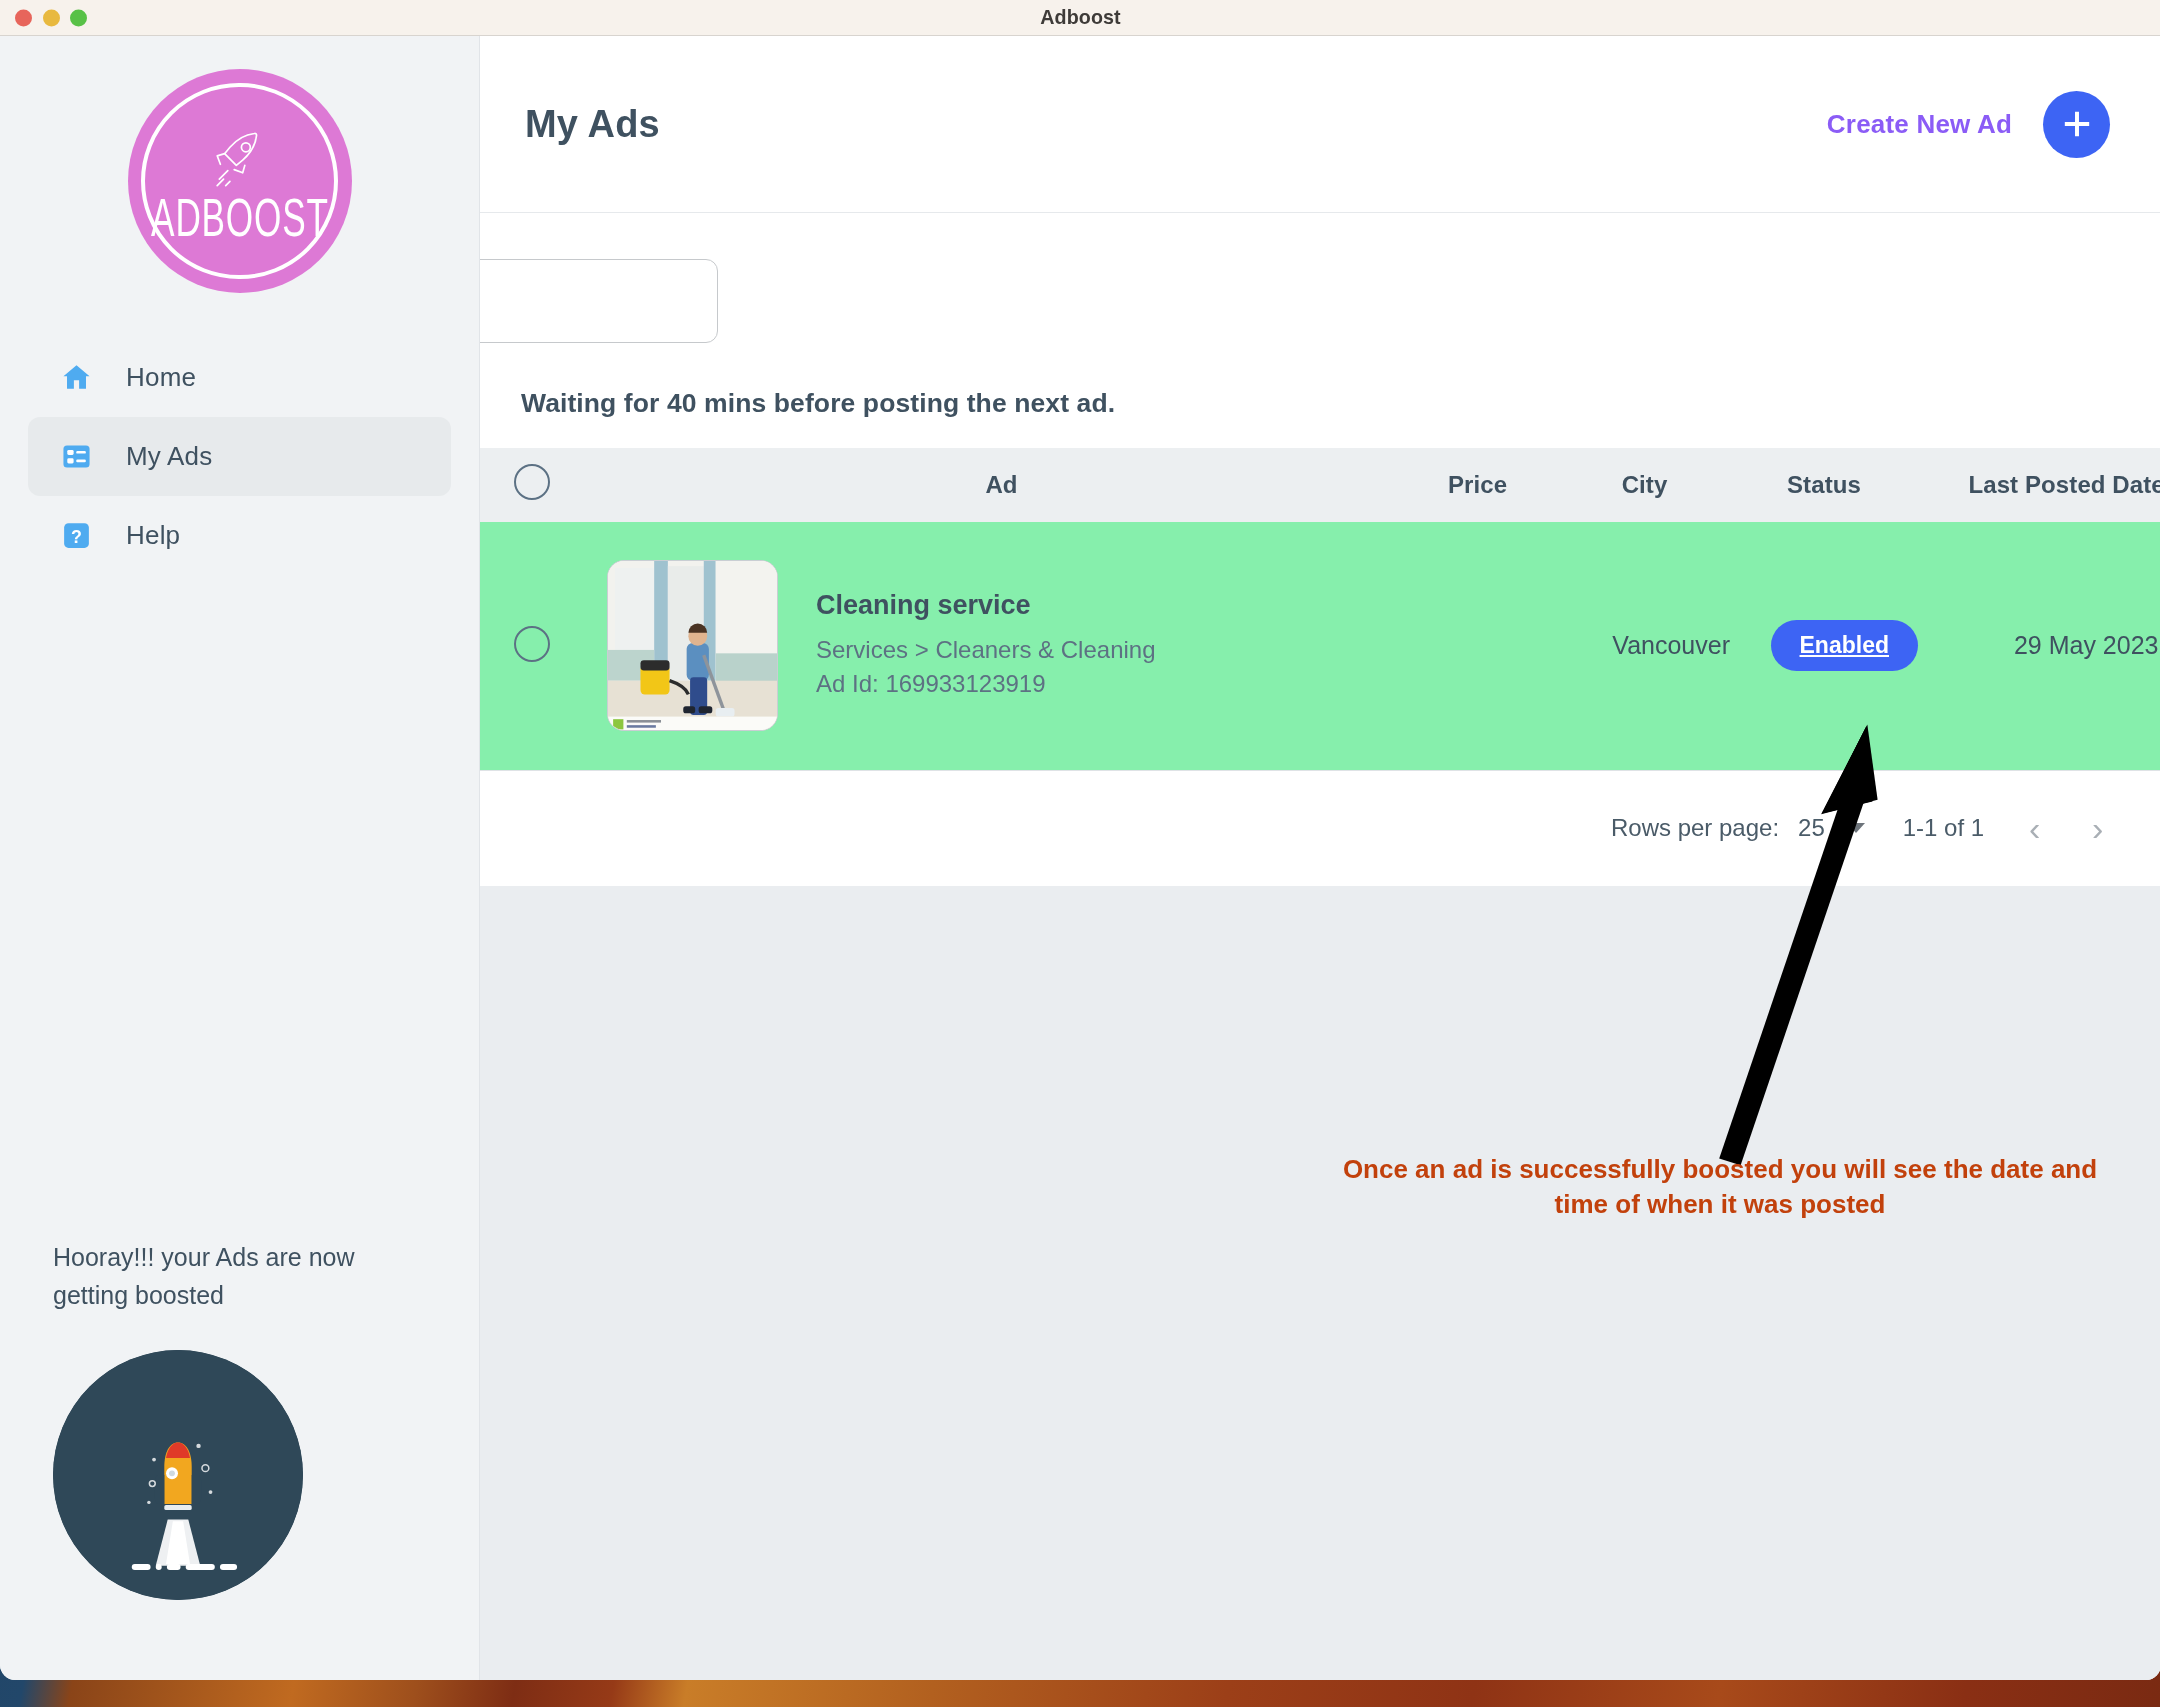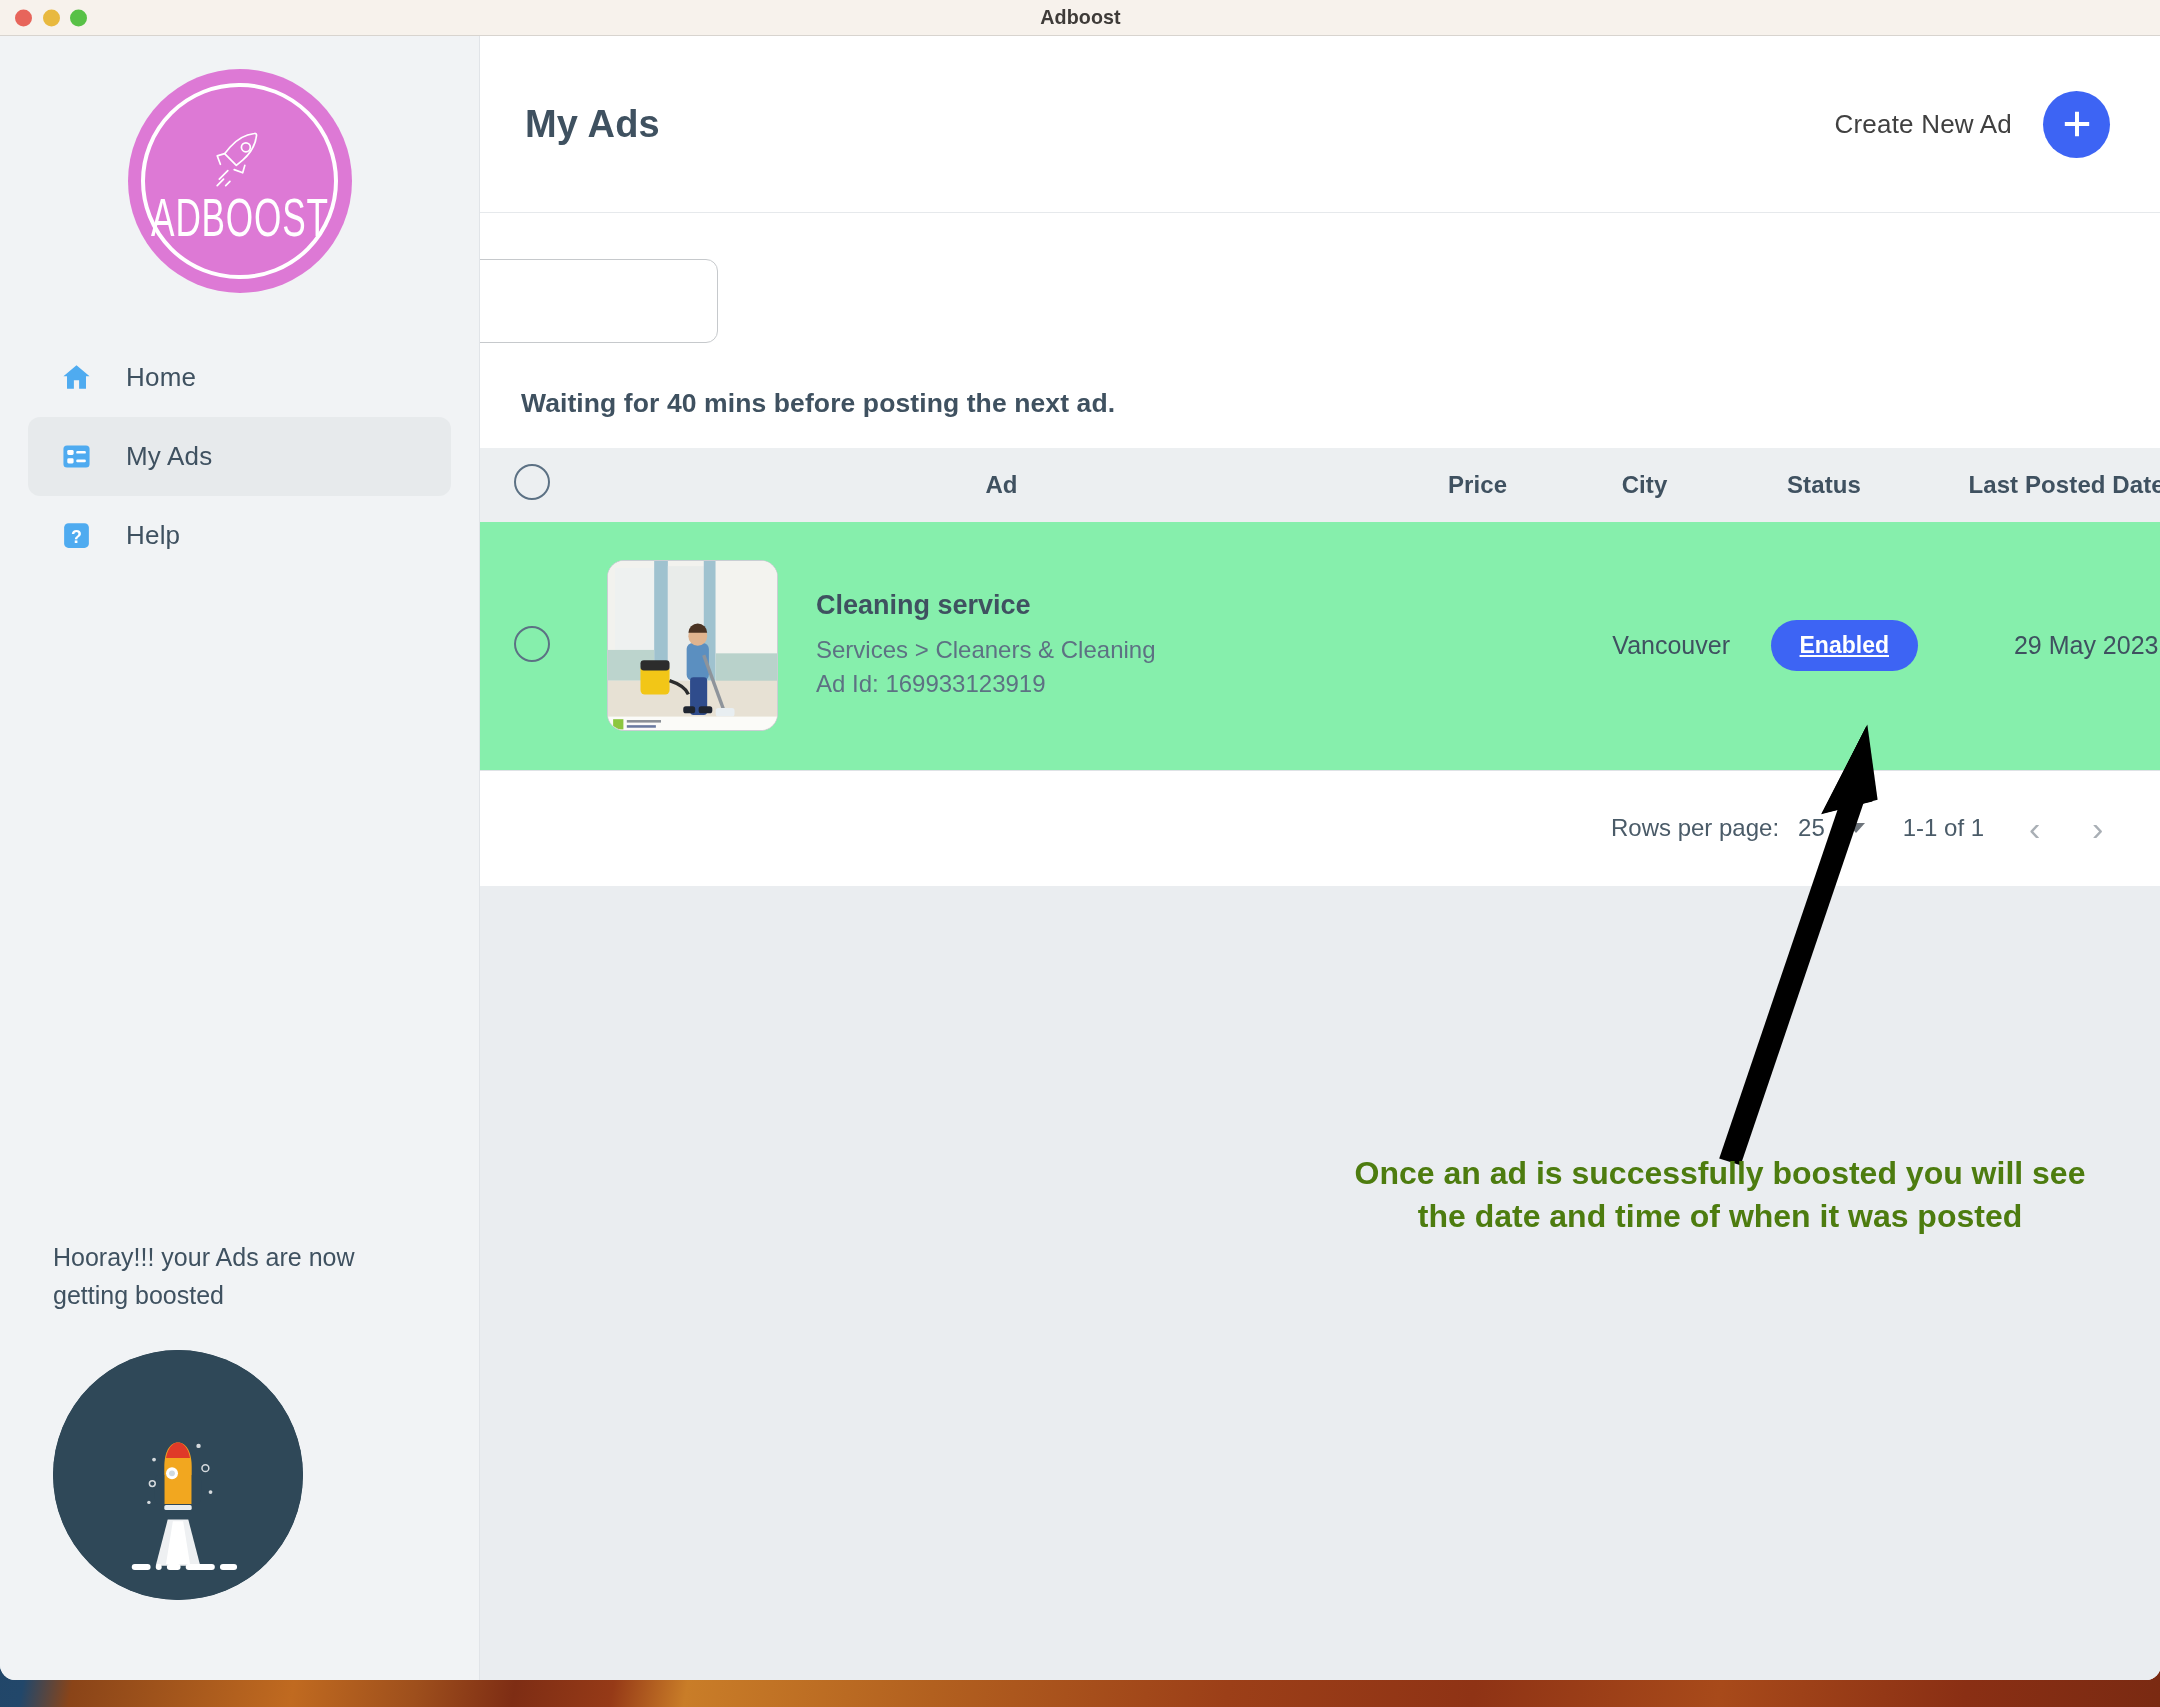--- a/index.html
+++ b/index.html
@@ -162,22 +162,22 @@
   }
   #page-title {
     font-size: 38px;
     font-weight: bold;
     color: #3f5160;
     letter-spacing: 0.2px;
   }
   #create-wrap { display: flex; align-items: center; gap: 31px; }
   #create-label {
     font-size: 26px;
-    font-weight: normal;
-    color: #404040;
+    font-weight: bold;
+    color: #8b5cf6;
     letter-spacing: 0.2px;
   }
   #create-fab {
     width: 67px; height: 67px;
     border-radius: 50%;
     background: #3d64f4;
     display: flex; align-items: center; justify-content: center;
     border: none; cursor: pointer;
   }
   #create-fab svg { width: 34px; height: 34px; }
@@ -316,22 +316,22 @@
   #spacer { flex: 1; background: #eaedf0; }
 
   
   #overlay { position: absolute; inset: 0; pointer-events: none; }
   #annotation-text {
     position: absolute;
     left: 1335px;
     top: 1152px;
     width: 770px;
     text-align: center;
-    color: #4d7c0f;
-    font-size: 32px;
+    color: #c2410c;
+    font-size: 26px;
     font-weight: bold;
     line-height: 1.35;
   }
 </style>
 </head>
 <body>
 
 <div id="desktop"></div>
 
 <div id="window">

